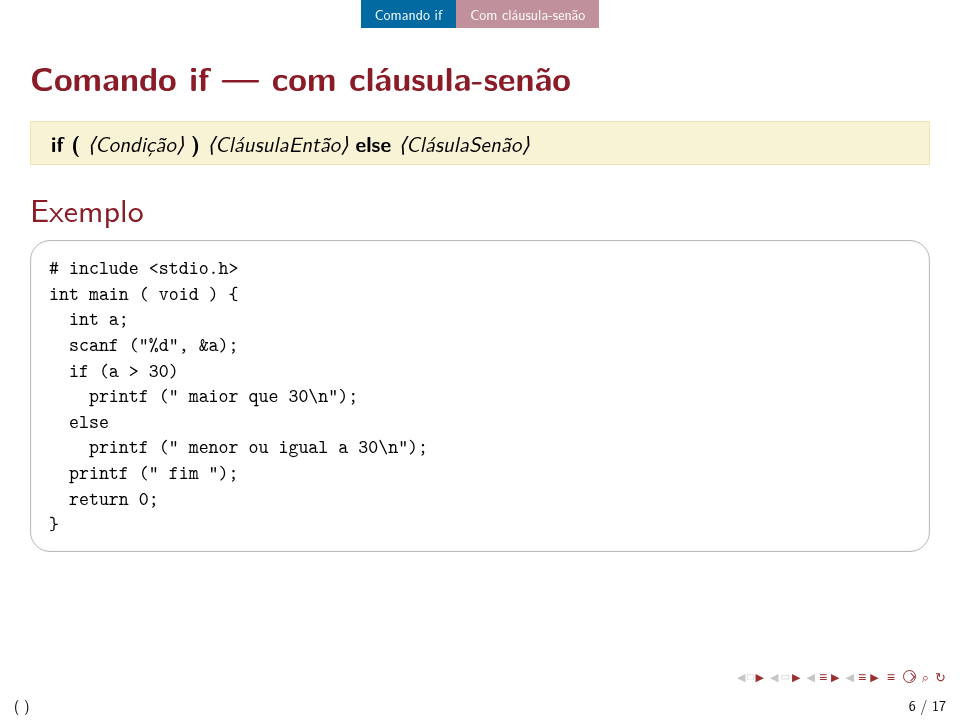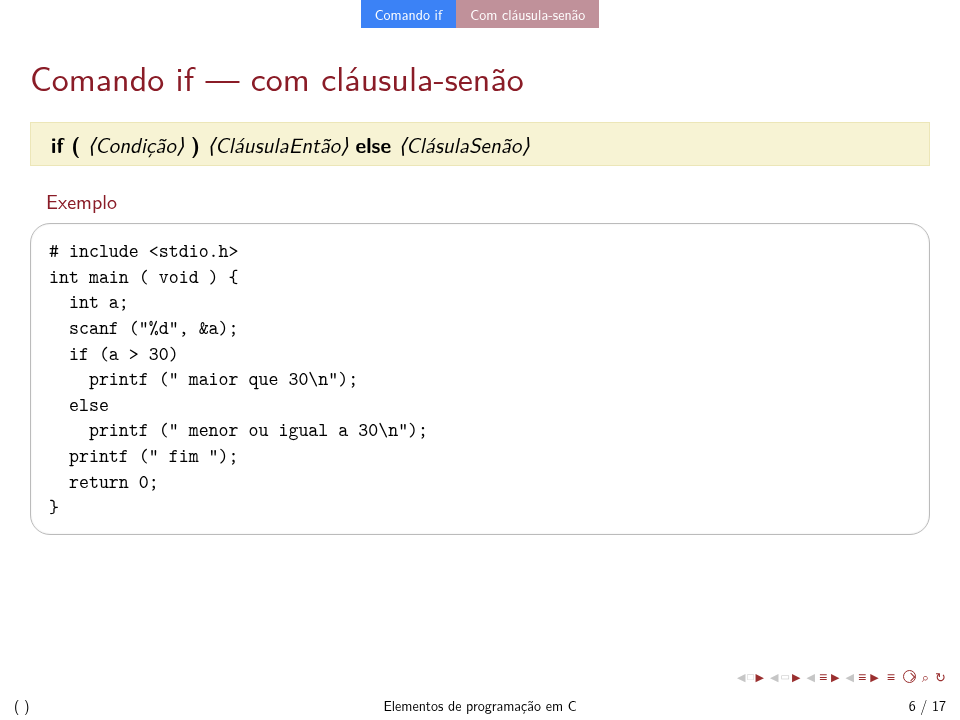--- a/index.html
+++ b/index.html
@@ -16,44 +16,44 @@
     display: flex;
     justify-content: center;
     align-items: stretch;
     height: 28px;
     font-size: 14px;
   }
   .header-cell {
     padding: 4px 14px 4px 14px;
     color: #fff;
   }
-  .hc-left { background: #3b82f6; text-align: right; }
+  .hc-left { background: #0369a1; text-align: right; }
   .hc-right { background: #c0919a; color: #fff; }
   .title {
     color: #8a1c27;
     font-size: 34px;
-    font-weight: 400;
+    font-weight: 700;
     padding: 24px 30px 20px 30px;
   }
   .content { padding: 0 30px; }
   .syntax-box {
     background: #f7f3d4;
     border: 1px solid #ece6b8;
     padding: 6px 20px;
     font-size: 21px;
     font-style: italic;
     font-family: "Latin Modern Sans", sans-serif;
   }
   .syntax-box .kw { font-style: normal; font-weight: bold; }
   .syntax-box .ang { font-style: italic; }
   .subhead {
     color: #8a1c27;
-    font-size: 20px;
+    font-size: 32px;
     font-weight: 400;
-    margin: 20px 0 8px 16px;
+    margin: 20px 0 8px 0;
   }
   .code-frame {
     background: #fff;
     border: 1px solid #bbb;
     border-radius: 20px;
     padding: 14px 18px 14px 18px;
     font-family: "Latin Modern Mono", "Courier New", monospace;
     font-size: 19px;
     line-height: 1.35;
     white-space: pre;
@@ -167,15 +167,14 @@
     <span class="tri red">▶</span>
   </span>
   <span class="eq">≡</span>
   <span class="circ"></span>
   <span style="color:#9a2f2f; font-size:13px;">⌕</span>
   <span style="color:#9a2f2f; font-size:13px;">↻</span>
 </div>
 
 <div class="footer">
   <span class="footer-left">( )</span>
-  <span class="footer-center">Elementos de programação em C</span>
   <span class="footer-right">6 / 17</span>
 </div>
 
 </body></html>

